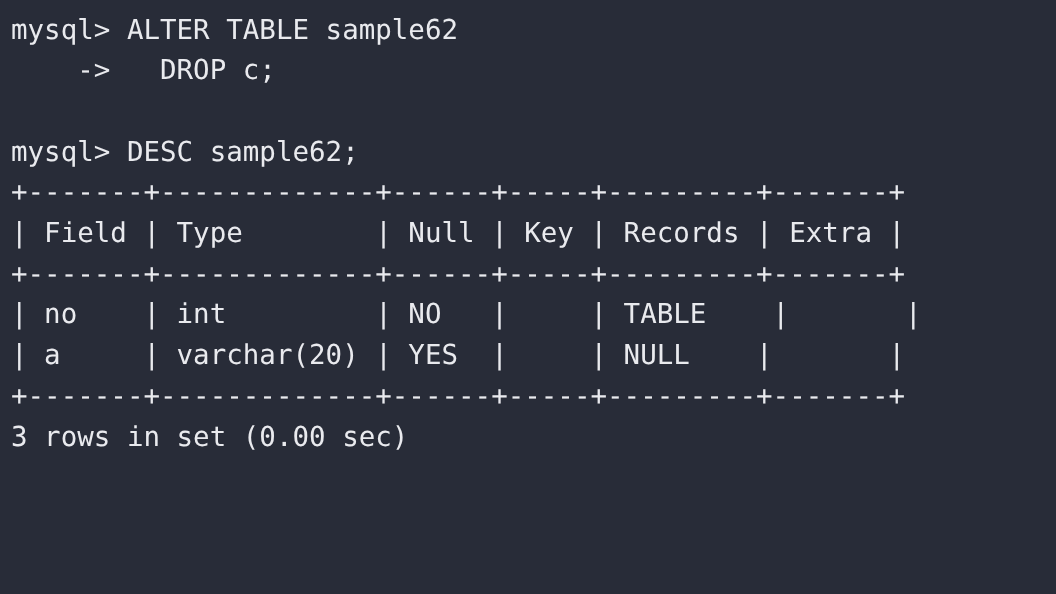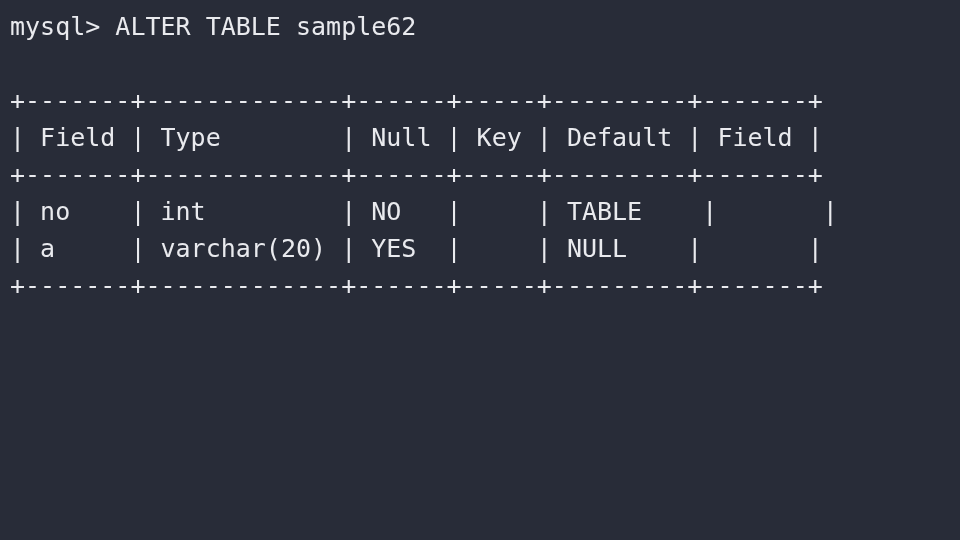--- a/index.html
+++ b/index.html
@@ -40,33 +40,36 @@
     color: #e9eaee;
   }
 </style>
 </head>
 <body>
 
 <div id="terminal">
 
   <div class="line">mysql&gt; ALTER TABLE sample62</div>
 
+  <div class="line">    -&gt;   DROP c;</div>
 
 
 
   <div class="line blank"></div>
 
+  <div class="line">mysql&gt; DESC sample62;</div>
 
   <div class="line rule">+-------+-------------+------+-----+---------+-------+</div>
 
-  <div class="line">| Field | Type        | Null | Key | Default | Field |</div>
+  <div class="line">| Field | Type        | Null | Key | Records | Extra |</div>
 
   <div class="line rule">+-------+-------------+------+-----+---------+-------+</div>
 
   <div class="line">| no    | int         | NO   |     | TABLE    |       |</div>
 
   <div class="line">| a     | varchar(20) | YES  |     | NULL    |       |</div>
 
 
   <div class="line rule">+-------+-------------+------+-----+---------+-------+</div>
 
+  <div class="line">3 rows in set (0.00 sec)</div>
 
 </div>
 
 </body></html>

